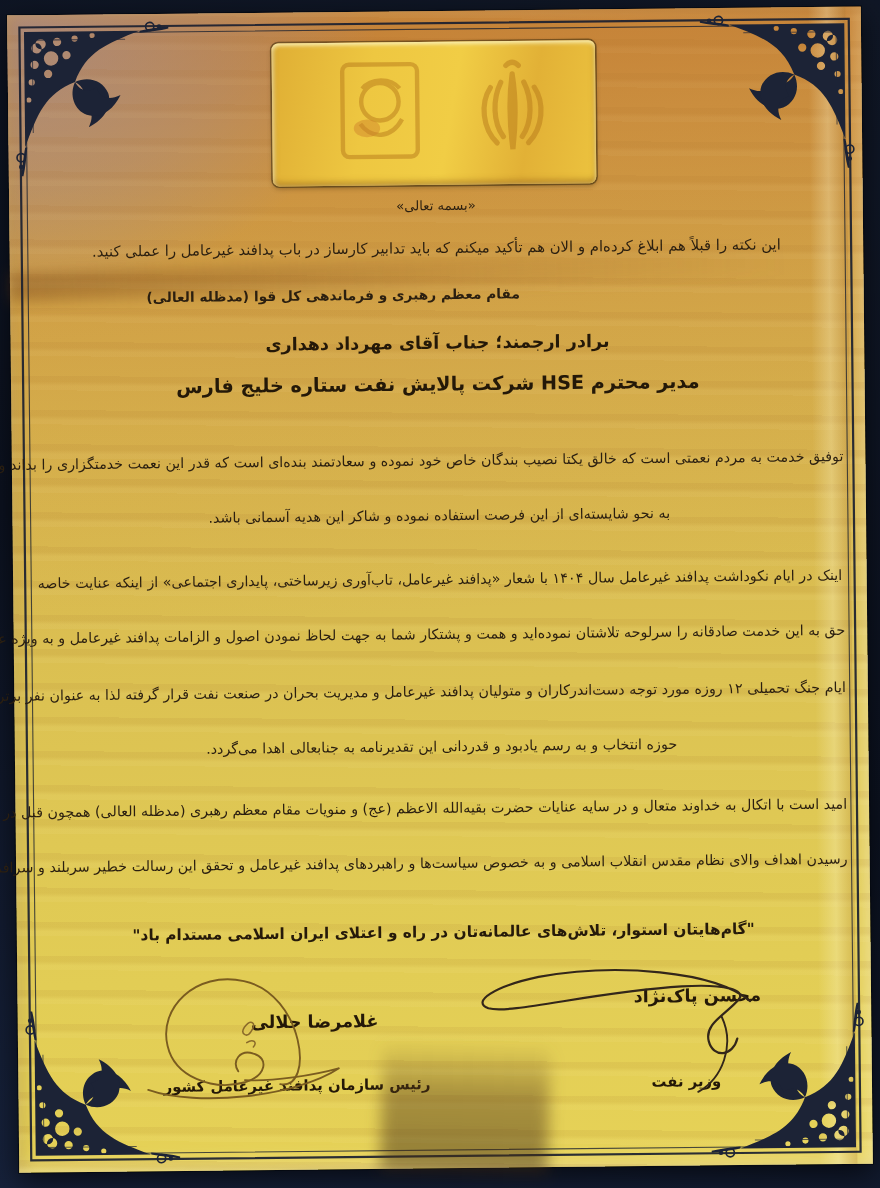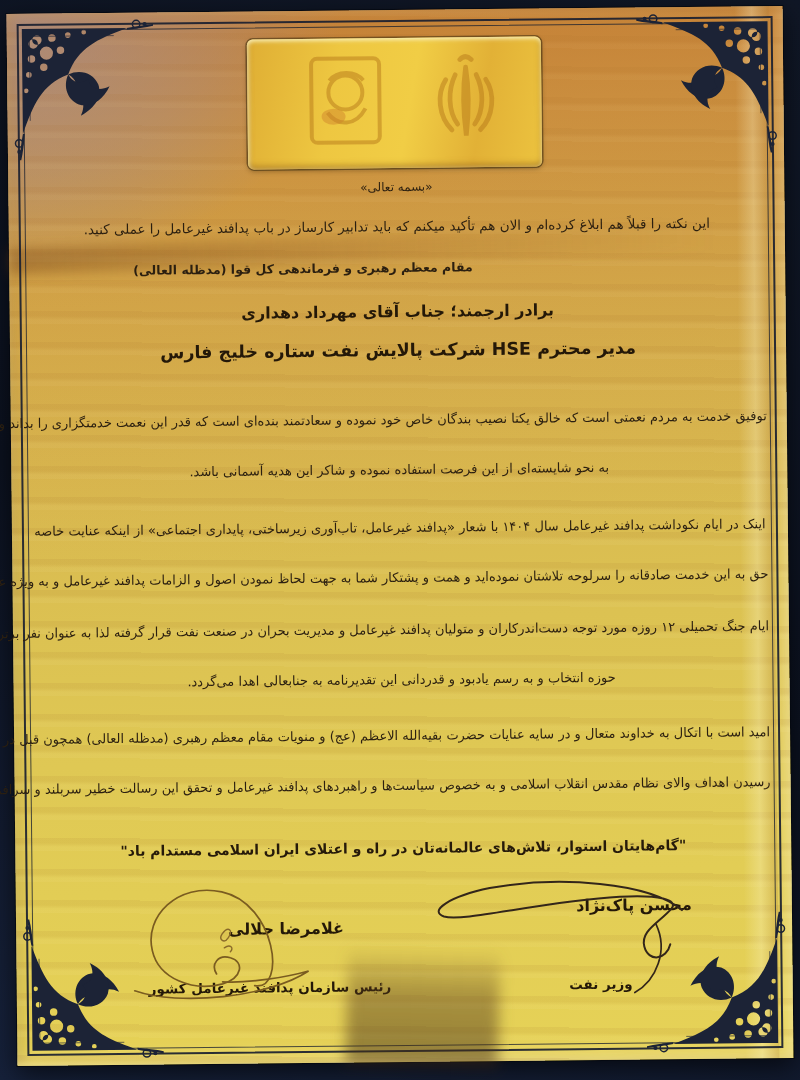--- a/index.html
+++ b/index.html
@@ -170,21 +170,21 @@
     <div class="tl-line sz-b" style="top:560px">حق به این خدمت صادقانه را سرلوحه تلاشتان نموده‌اید و همت و پشتکار شما به جهت لحاظ نمودن اصول و الزامات پدافند غیرعامل و به ویژه عملکرد جنابعالی در</div>
     <div class="tl-line sz-b" style="top:612px">ایام جنگ تحمیلی ۱۲ روزه مورد توجه دست‌اندرکاران و متولیان پدافند غیرعامل و مدیریت بحران در صنعت نفت قرار گرفته لذا به عنوان نفر برتر در این</div>
     <div class="tl-line sz-b" style="top:662px">حوزه انتخاب و به رسم یادبود و قدردانی این تقدیرنامه به جنابعالی اهدا می‌گردد.</div>
 
     <div class="tl-line sz-b" style="top:718px">امید است با اتکال به خداوند متعال و در سایه عنایات حضرت بقیه‌الله الاعظم (عج) و منویات مقام معظم رهبری (مدظله العالی) همچون قبل در به ثمر</div>
     <div class="tl-line sz-b" style="top:768px">رسیدن اهداف والای نظام مقدس انقلاب اسلامی و به خصوص سیاست‌ها و راهبردهای پدافند غیرعامل و تحقق این رسالت خطیر سربلند و سرافراز باشید.</div>
 
     <div class="tl-line closing" style="top:830px">"گام‌هایتان استوار، تلاش‌های عالمانه‌تان در راه و اعتلای ایران اسلامی مستدام باد"</div>
 
     <div class="sig-name" style="right:100px;top:888px">محسن پاک‌نژاد</div>
-    <div class="sig-title" style="right:160px;top:968px">وزیر نفت</div>
+    <div class="sig-title" style="right:137px;top:968px">وزیر نفت</div>
 
     <div class="sig-name" style="left:212px;top:908px">غلامرضا جلالی</div>
     <div class="sig-title" style="left:132px;top:968px">رئیس سازمان پدافند غیرعامل کشور</div>
   </div>
 
   <svg class="sig-svg" style="left:404px;top:845px" width="280" height="150" viewBox="0 0 280 150">
     <g fill="none" stroke="#33261a" stroke-width="2" stroke-linecap="round">
       <path d="M262,58 C230,30 140,22 70,34 C30,42 8,56 24,62 C44,68 120,48 200,44 C240,42 258,48 252,56"></path>
       <path d="M252,56 C240,70 220,78 224,94 C228,110 246,108 250,92"></path>
       <path d="M236,72 C248,98 236,128 214,140" stroke-width="1.7"></path>

